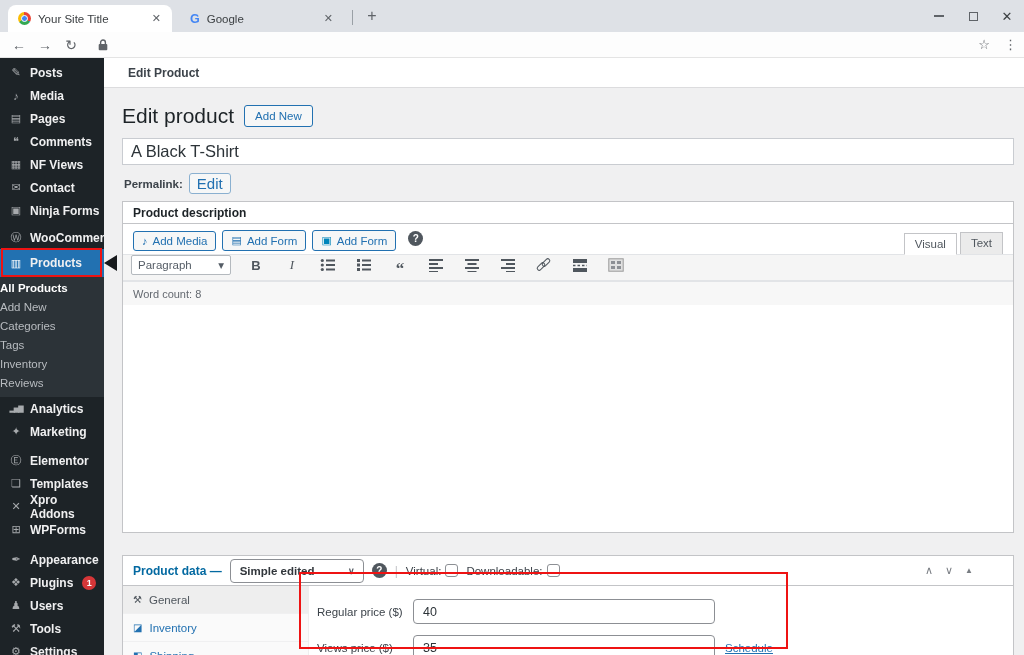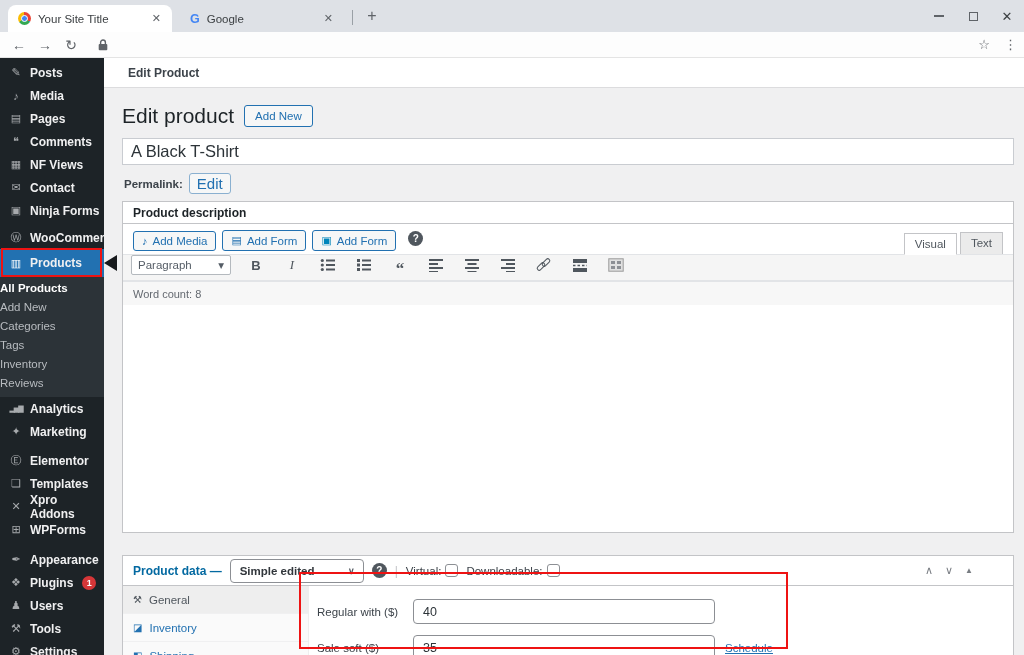--- a/index.html
+++ b/index.html
@@ -412,25 +412,25 @@
             <span class="ic">◪</span>
             <span>Inventory</span>
           </div>
         <div class="pd-tab">
             <span class="ic">◧</span>
             <span>Shipping</span>
           </div>
       </div>
       <div class="pd-fields">
         <div class="pd-row">
-          <label>Regular with ($)</label>
+          <label>Regular price ($)</label>
           <input class="price-input" type="text" value="40" style="">
         </div>
         <div class="pd-row">
-          <label>Sale soft ($)</label>
+          <label>Views price ($)</label>
           <input class="price-input" type="text" value="35" style="">
           <a class="link sched">Schedule</a>
         </div>
       </div>
     </div>
   </div>
 </div>
 
 <div class="anno" style="left:1px;top:248px;width:101px;height:29px;"></div>
 <div class="anno-arrow"></div>

